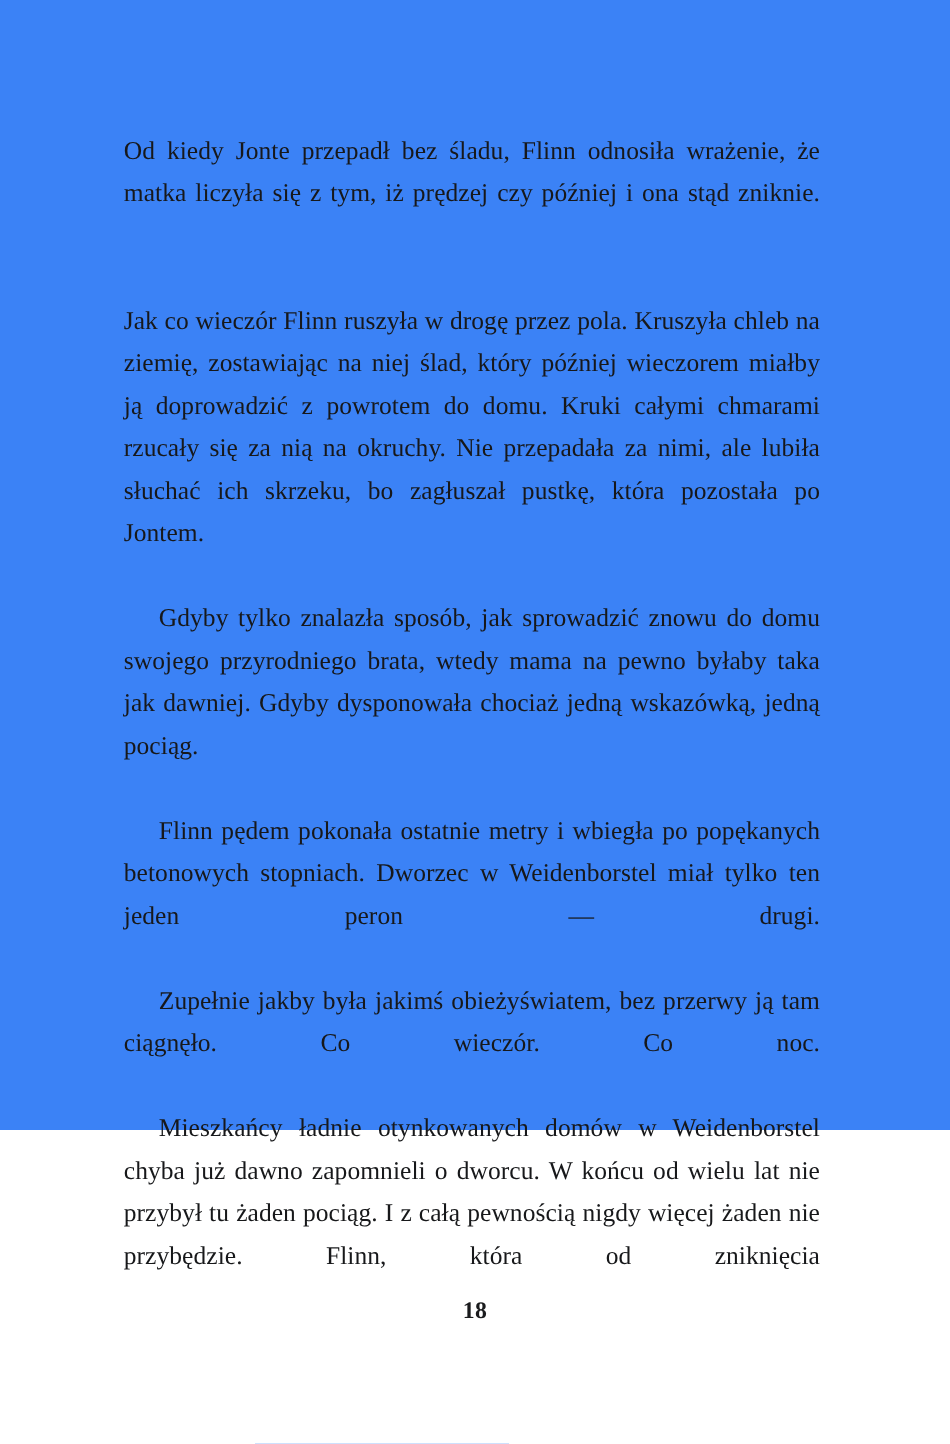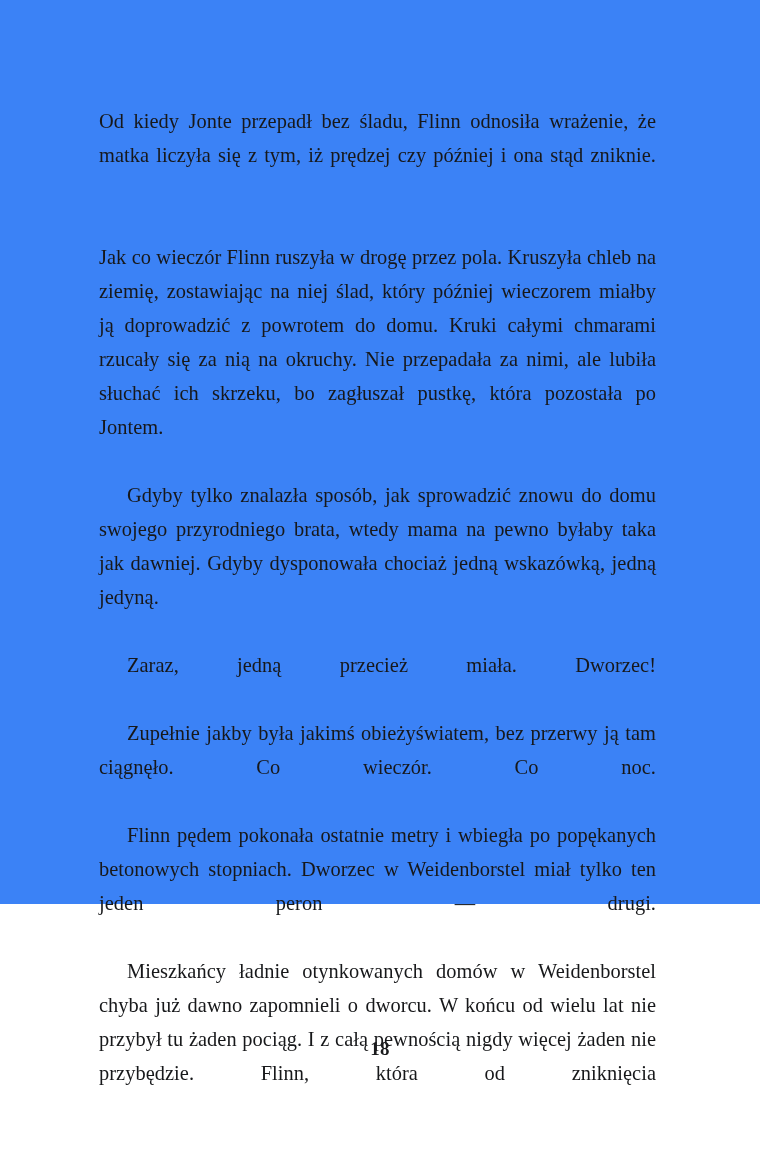--- a/index.html
+++ b/index.html
@@ -83,27 +83,26 @@
 <body>
 
 <div class="page">
 
   <div class="text-block">
 
     <p class="para no-indent">Od kiedy Jonte przepadł bez śladu, Flinn odnosiła wrażenie, że matka liczyła się z tym, iż prędzej czy później i ona stąd zniknie.</p>
 
     <p class="para no-indent gap-line">Jak co wieczór Flinn ruszyła w drogę przez pola. Kruszyła chleb na ziemię, zostawiając na niej ślad, który później wieczorem miałby ją doprowadzić z powrotem do domu. Kruki całymi chmarami rzucały się za nią na okruchy. Nie przepadała za nimi, ale lubiła słuchać ich skrzeku, bo zagłuszał pustkę, która pozostała po Jontem.</p>
 
-    <p class="para indent">Gdyby tylko znalazła sposób, jak sprowadzić znowu do domu swojego przyrodniego brata, wtedy mama na pewno byłaby taka jak dawniej. Gdyby dysponowała chociaż jedną wskazówką, jedną jedyną.</p>
+    <p class="para indent">Gdyby tylko znalazła sposób, jak sprowadzić znowu do domu swojego przyrodniego brata, wtedy mama na pewno byłaby taka jak dawniej. Gdyby dysponowała chociaż jedną wskazówką, jedną pociąg.</p>
 
-    <p class="para indent">Zaraz, jedną przecież miała. Dworzec!</p>
+
+    <p class="para indent">Flinn pędem pokonała ostatnie metry i wbiegła po popękanych betonowych stopniach. Dworzec w Weidenborstel miał tylko ten jeden peron — drugi.</p>
 
     <p class="para indent">Zupełnie jakby była jakimś obieżyświatem, bez przerwy ją tam ciągnęło. Co wieczór. Co noc.</p>
-
-    <p class="para indent">Flinn pędem pokonała ostatnie metry i wbiegła po popękanych betonowych stopniach. Dworzec w Weidenborstel miał tylko ten jeden peron — drugi.</p>
 
 
     <p class="para indent">Mieszkańcy ładnie otynkowanych domów w Weidenborstel chyba już dawno zapomnieli o dworcu. W końcu od wielu lat nie przybył tu żaden pociąg. I z całą pewnością nigdy więcej żaden nie przybędzie. Flinn, która od zniknięcia</p>
 
   </div>
 
   <div class="page-number">18</div>
 
 </div>
 

